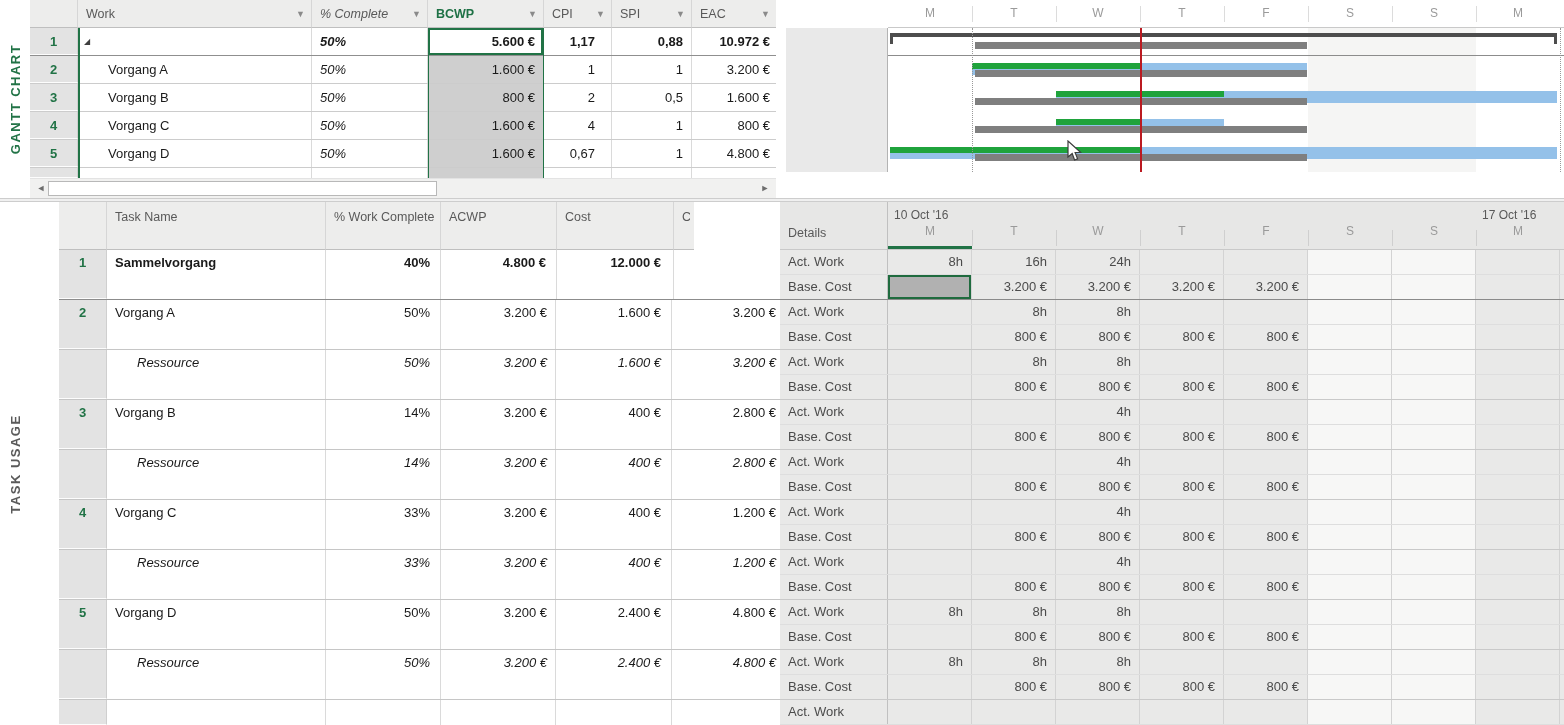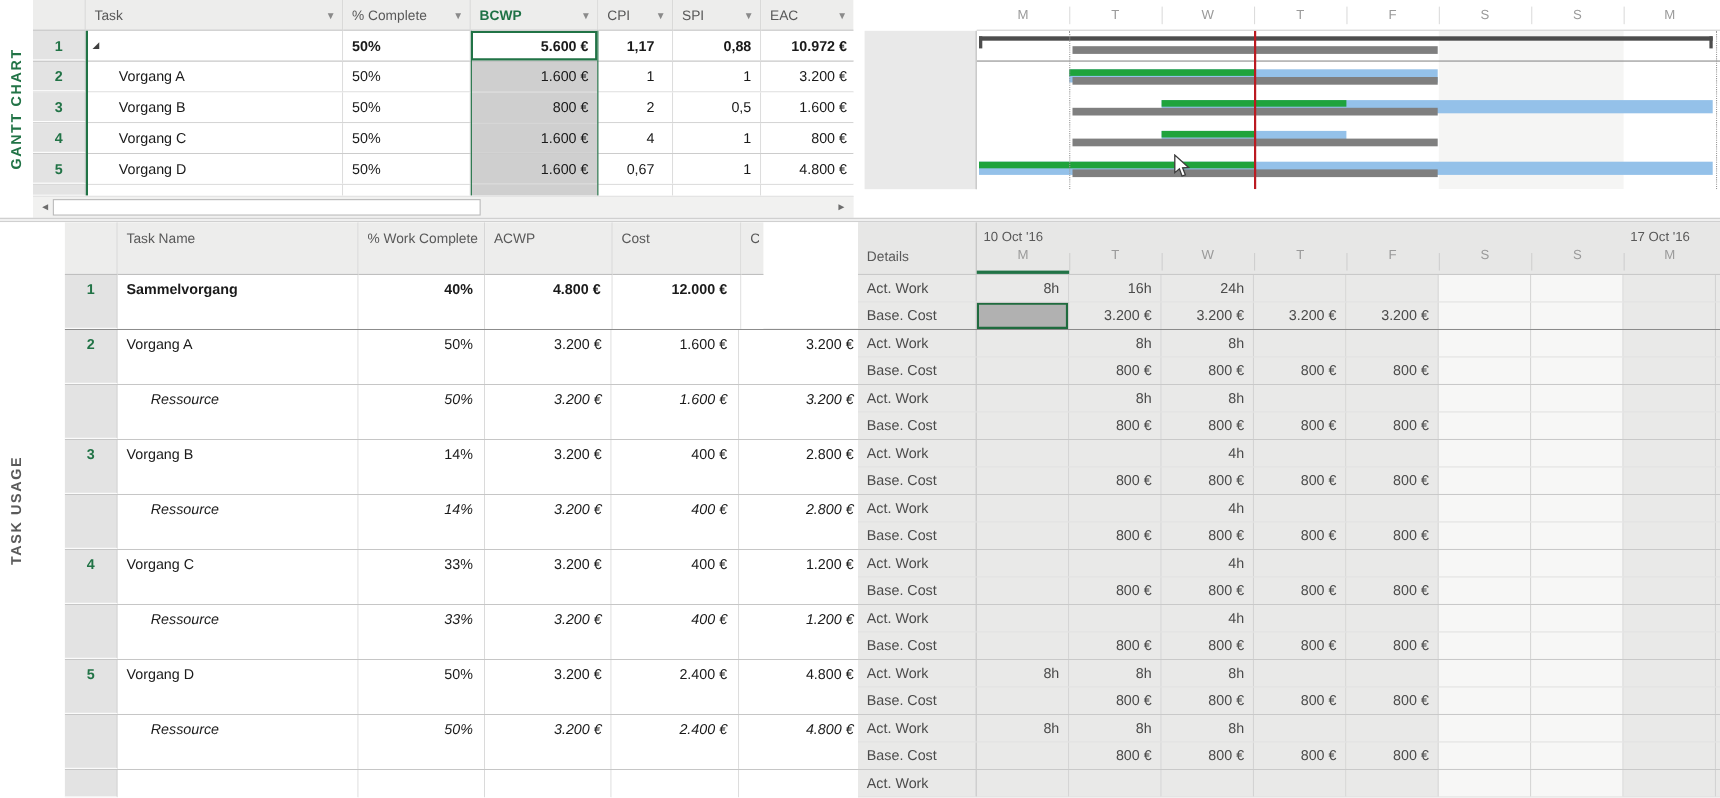--- a/index.html
+++ b/index.html
@@ -42,21 +42,21 @@
 
   
   #top-pane{left:0;top:0;width:1564px;height:198px;}
   #top-table{left:30px;top:0;width:746px;height:178px;background:#fff;overflow:hidden;}
   #top-header{display:flex;height:28px;}
   .t-row{display:flex;height:28px;line-height:27px;border-bottom:1px solid #cccccc;box-sizing:border-box;}
   .t-row.summary{font-weight:bold;border-bottom:1px solid #8f8f8f;}
   .t-row.partial{height:10px;border-bottom:none;}
   .tc0{width:48px;flex:none;}
   .tc1{width:234px;flex:none;}
-  .tc2{width:116px;flex:none;}
+  .tc2{width:116px;flex:none;font-style:italic;}
   .tc3{width:116px;flex:none;}
   .tc4{width:68px;flex:none;}
   .tc5{width:80px;flex:none;}
   .tc6{width:84px;flex:none;border-right:none;}
   .al{padding-left:8px;}
   .ar{text-align:right;}
   .name-task{padding-left:30px;}
   .name-sum{padding-left:6px;}
   .tri{font-size:8px;color:#3f3f3f;margin-right:4px;vertical-align:1px;}
   .pr8{padding-right:8px;} .pr6{padding-right:6px;} .pr34{padding-right:16px;} .pr10{padding-right:10px;} .pr12{padding-right:12px;}
@@ -142,21 +142,21 @@
 <div id="top-pane" class="abs">
 
   <div class="view-strip strip-gantt abs" style="left:0;top:0;height:198px;">
     <span>GANTT CHART</span>
   </div>
 
   <div id="top-table" class="abs">
     <div id="top-header">
       <div class="hdr-cell tc0"></div>
     <div class="hdr-cell tc1">
-          <div class="lbl">Task</div>
+          <div class="lbl">Work</div>
           <div class="filter-arrow">▼</div>
         </div>
         <div class="hdr-cell tc2">
           <div class="lbl">% Complete</div>
           <div class="filter-arrow">▼</div>
         </div>
         <div class="hdr-cell tc3">
           <div class="lbl selcol-hdr">BCWP</div>
           <div class="filter-arrow">▼</div>
         </div>

